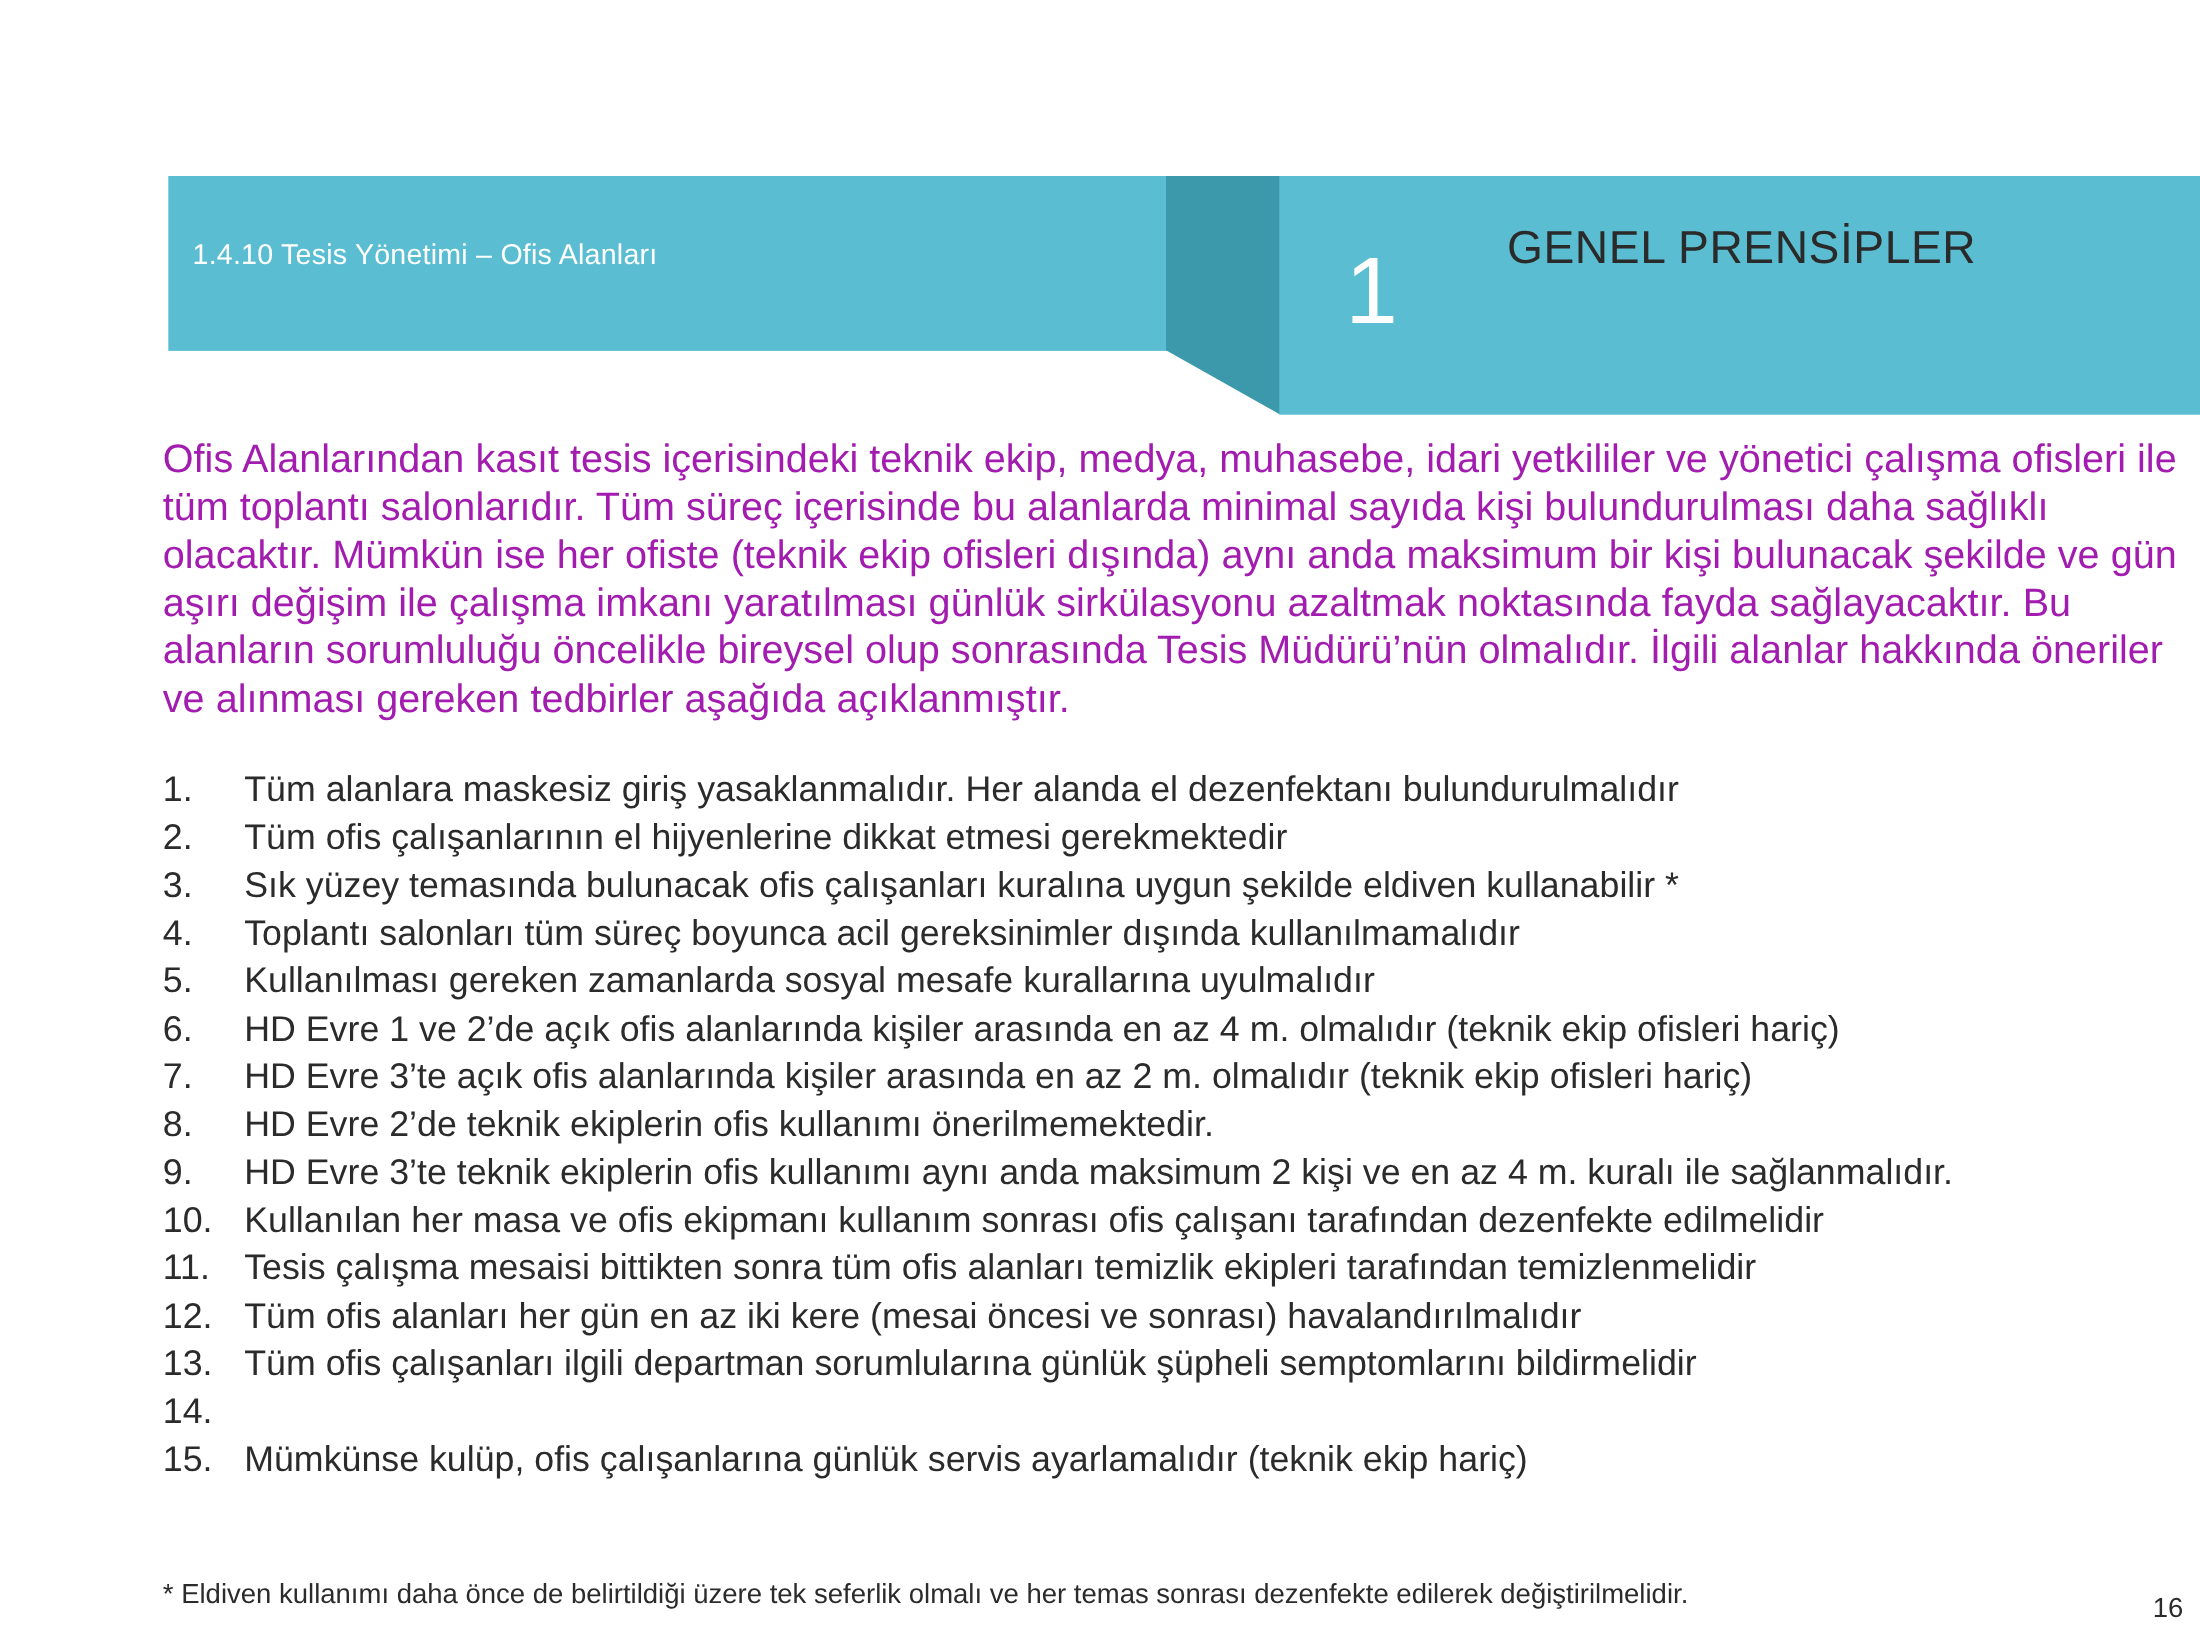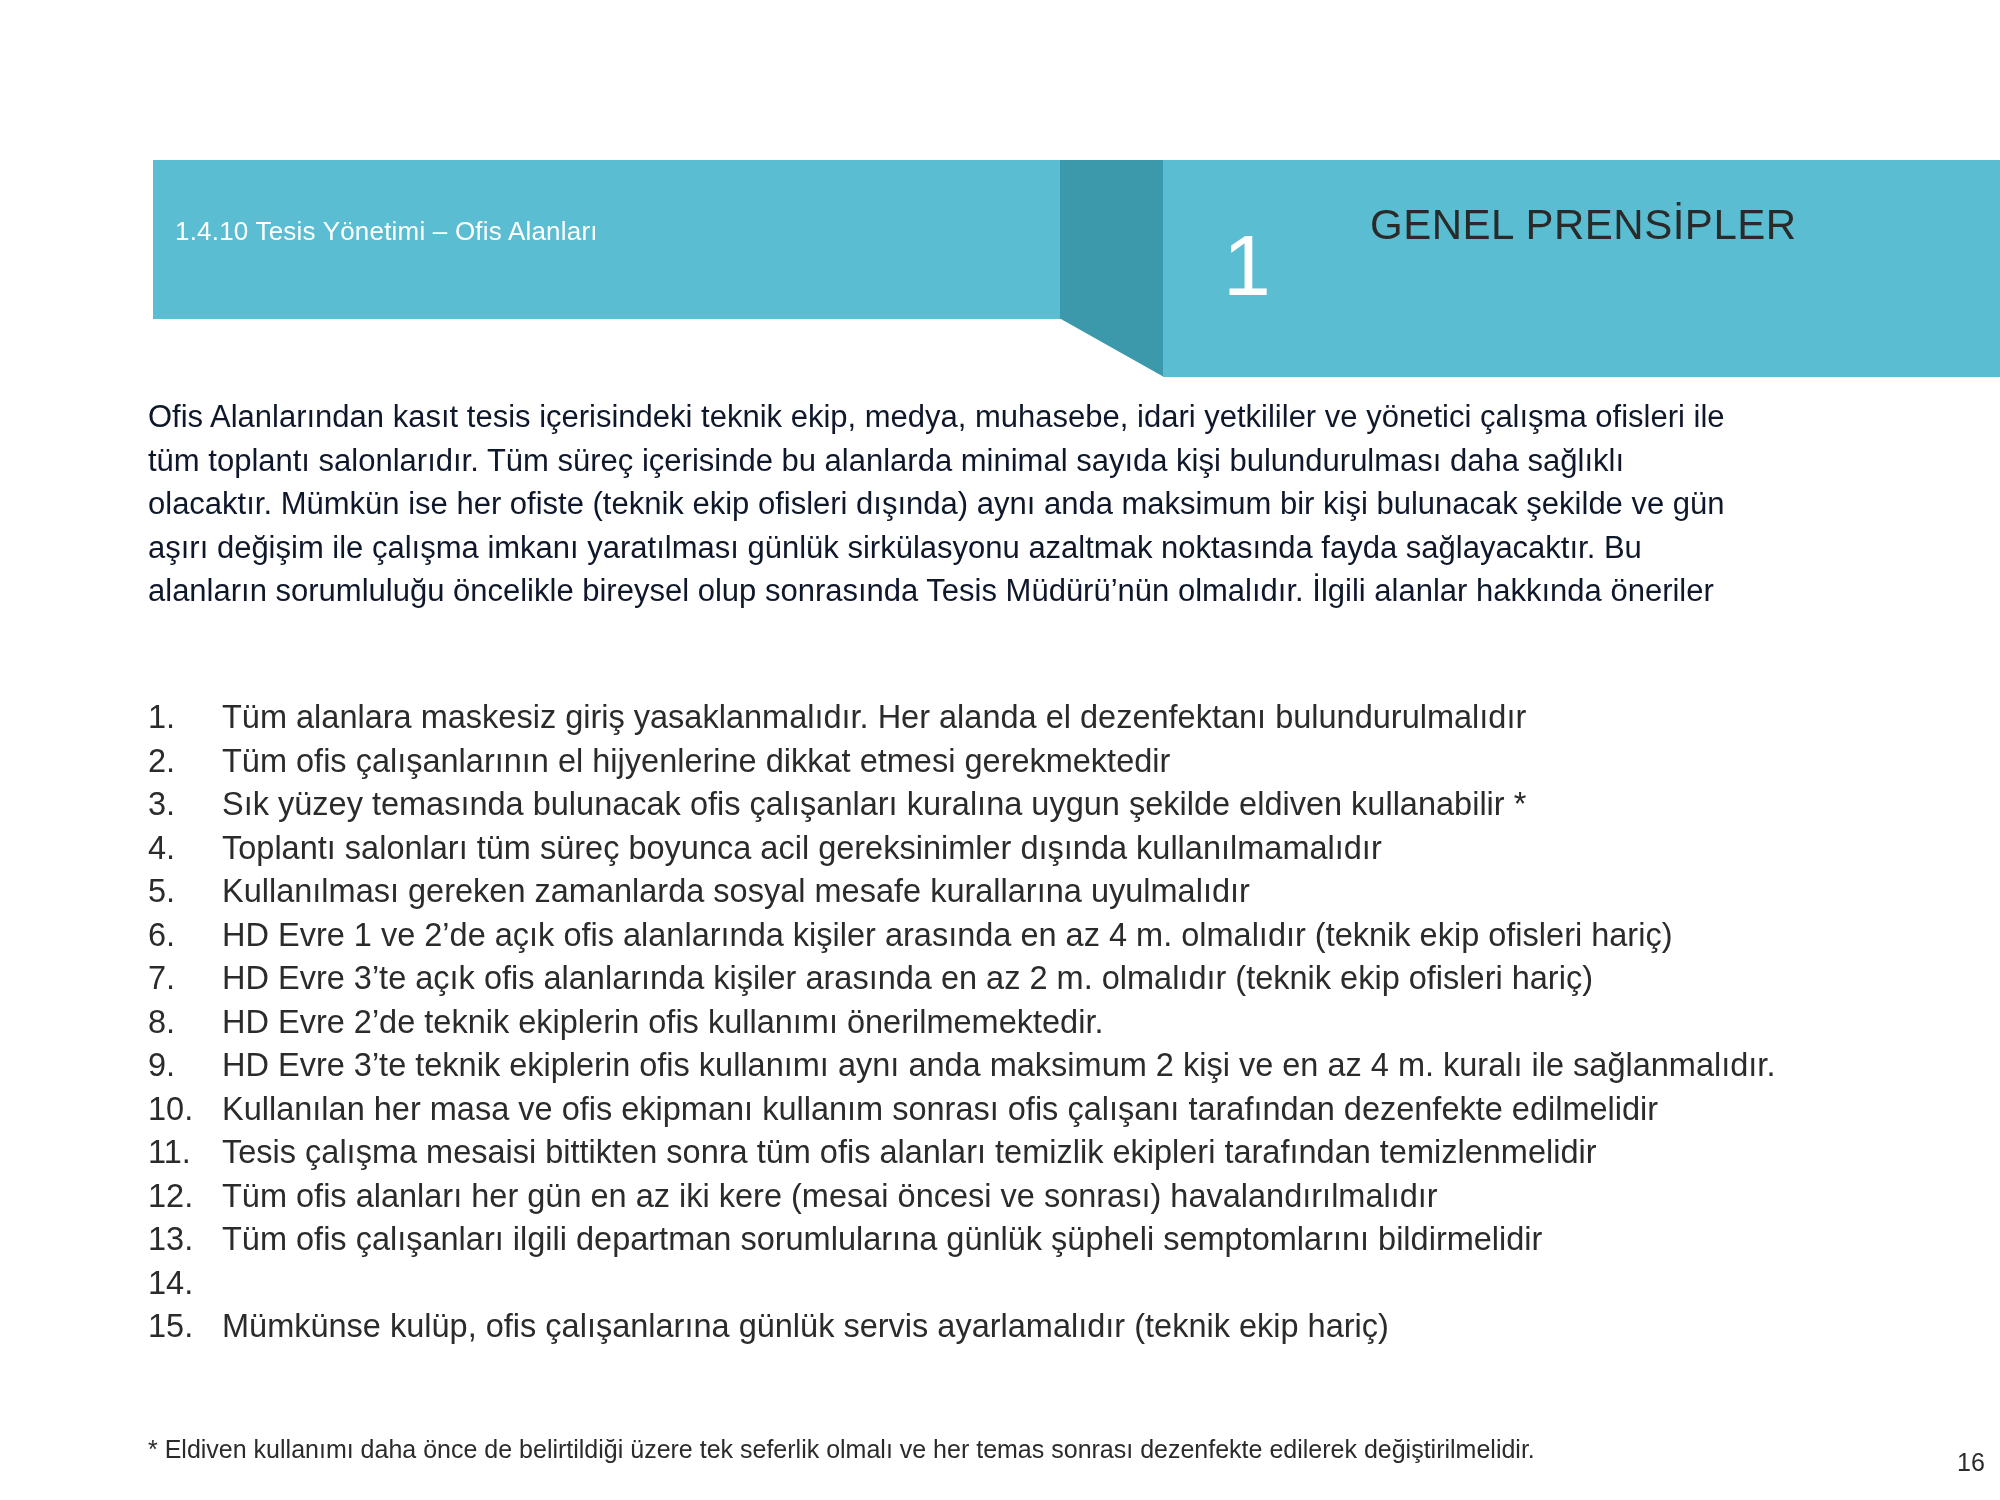--- a/index.html
+++ b/index.html
@@ -66,23 +66,23 @@
       font-size: 42px;
       color: #2a2a2a;
       letter-spacing: 0.5px;
       white-space: nowrap;
     }
     .intro {
       position: absolute;
       left: 148px;
       top: 395px;
       width: 1850px;
-      font-size: 31px;
+      font-size: 36px;
       line-height: 43.5px;
-      color: #0f172a;
+      color: #a21caf;
     }
     .intro .line { display: block; white-space: nowrap; }
     .rules {
       position: absolute;
       left: 148px;
       top: 696px;
       margin: 0;
       padding: 0;
       list-style: none;
       font-size: 32.5px;
@@ -123,20 +123,21 @@
 <div class="section-title">1.4.10 Tesis Yönetimi – Ofis Alanları</div>
 <div class="chapter-number">1</div>
 <div class="chapter-title">GENEL PRENSİPLER</div>
 
 <div class="intro">
   <span class="line">Ofis Alanlarından kasıt tesis içerisindeki teknik ekip, medya, muhasebe, idari yetkililer ve yönetici çalışma ofisleri ile</span>
   <span class="line">tüm toplantı salonlarıdır. Tüm süreç içerisinde bu alanlarda minimal sayıda kişi bulundurulması daha sağlıklı</span>
   <span class="line">olacaktır. Mümkün ise her ofiste (teknik ekip ofisleri dışında) aynı anda maksimum bir kişi bulunacak şekilde ve gün</span>
   <span class="line">aşırı değişim ile çalışma imkanı yaratılması günlük sirkülasyonu azaltmak noktasında fayda sağlayacaktır. Bu</span>
   <span class="line">alanların sorumluluğu öncelikle bireysel olup sonrasında Tesis Müdürü’nün olmalıdır. İlgili alanlar hakkında öneriler</span>
+  <span class="line">ve alınması gereken tedbirler aşağıda açıklanmıştır.</span>
 </div>
 
 <ol class="rules">
   <li>
       <span class="num">1.</span>
       <span>Tüm alanlara maskesiz giriş yasaklanmalıdır. Her alanda el dezenfektanı bulundurulmalıdır</span>
     </li>
   <li>
       <span class="num">2.</span>
       <span>Tüm ofis çalışanlarının el hijyenlerine dikkat etmesi gerekmektedir</span>

